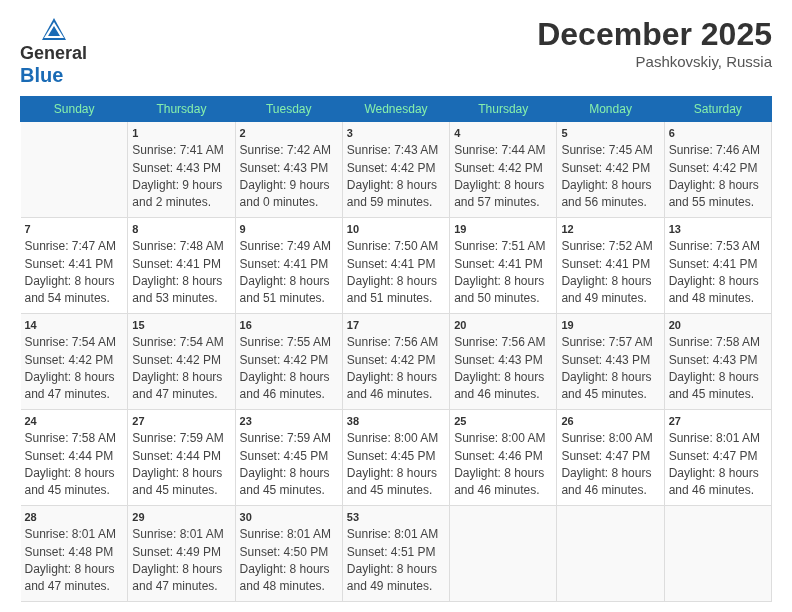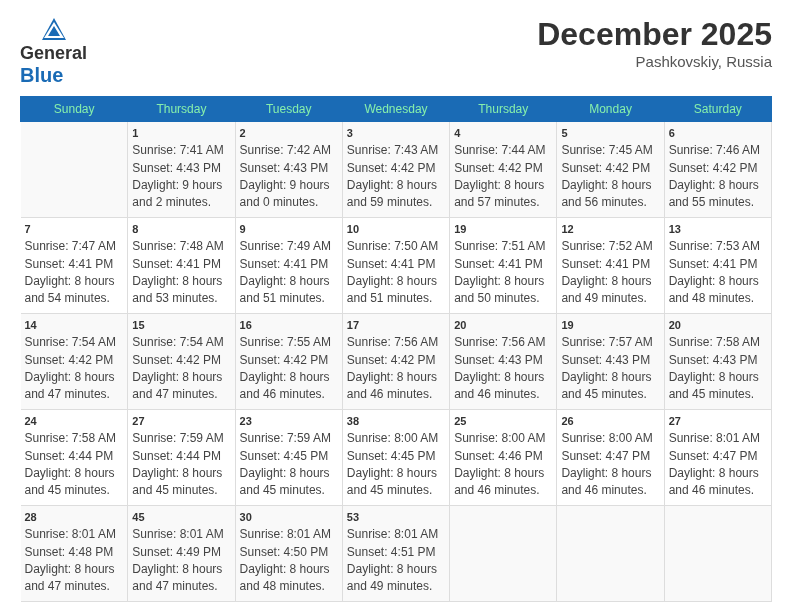--- a/index.html
+++ b/index.html
@@ -255,21 +255,21 @@
             <span class="day-number">27</span>
             <div class="day-info">Sunrise: 8:01 AM<br>Sunset: 4:47 PM<br>Daylight: 8 hours<br>and 46 minutes.</div>
           </td>
         </tr>
         <tr>
           <td>
             <span class="day-number">28</span>
             <div class="day-info">Sunrise: 8:01 AM<br>Sunset: 4:48 PM<br>Daylight: 8 hours<br>and 47 minutes.</div>
           </td>
           <td>
-            <span class="day-number">45</span>
+            <span class="day-number">29</span>
             <div class="day-info">Sunrise: 8:01 AM<br>Sunset: 4:49 PM<br>Daylight: 8 hours<br>and 47 minutes.</div>
           </td>
           <td>
             <span class="day-number">30</span>
             <div class="day-info">Sunrise: 8:01 AM<br>Sunset: 4:50 PM<br>Daylight: 8 hours<br>and 48 minutes.</div>
           </td>
           <td>
             <span class="day-number">53</span>
             <div class="day-info">Sunrise: 8:01 AM<br>Sunset: 4:51 PM<br>Daylight: 8 hours<br>and 49 minutes.</div>
           </td>

